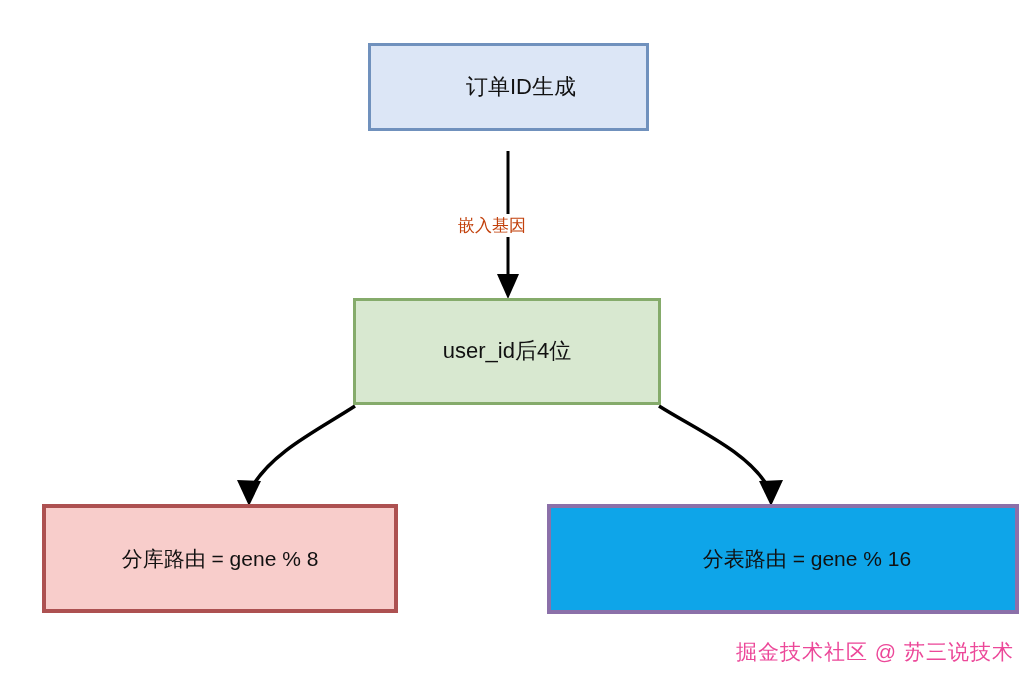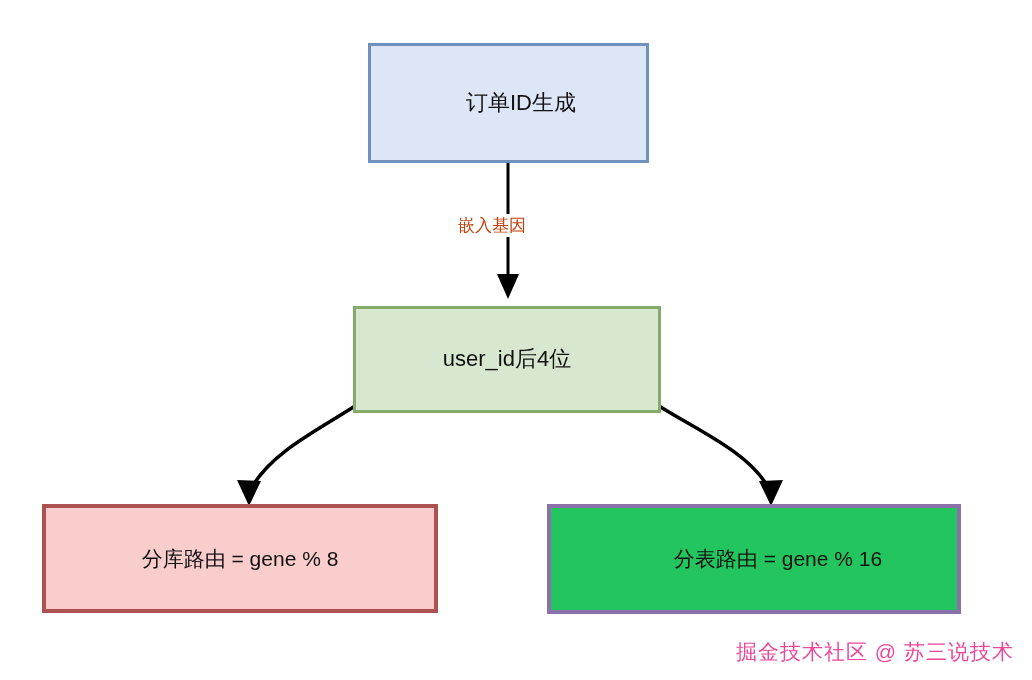--- a/index.html
+++ b/index.html
@@ -30,57 +30,56 @@
   .node-label {
     display: block;
     white-space: nowrap;
   }
 
   
   #node-order-id {
     left: 368px;
     top: 43px;
     width: 281px;
-    height: 120px;
+    height: 88px;
     background: #dce6f6;
     border: 3px solid #7091bd;
     font-size: 22px;
     padding-left: 25px;
   }
 
   
   #node-user-id {
     left: 353px;
     top: 298px;
     width: 308px;
     height: 107px;
     background: #d8e8d0;
     border: 3px solid #85ab6b;
     font-size: 22px;
-    margin-top: 8px;
   }
 
   
   #node-db-route {
     left: 42px;
     top: 504px;
-    width: 396px;
+    width: 356px;
     height: 109px;
     background: #f8cdcb;
     border: 4px solid #ad5151;
     font-size: 21px;
   }
 
   
   #node-table-route {
     left: 547px;
     top: 504px;
-    width: 414px;
+    width: 472px;
     height: 110px;
-    background: #22c55e;
+    background: #0ea5e9;
     border: 4px solid #8b70a9;
     font-size: 21px;
     padding-left: 48px;
   }
 
   #edges {
     position: absolute;
     left: 0;
     top: 0;
     width: 1032px;

